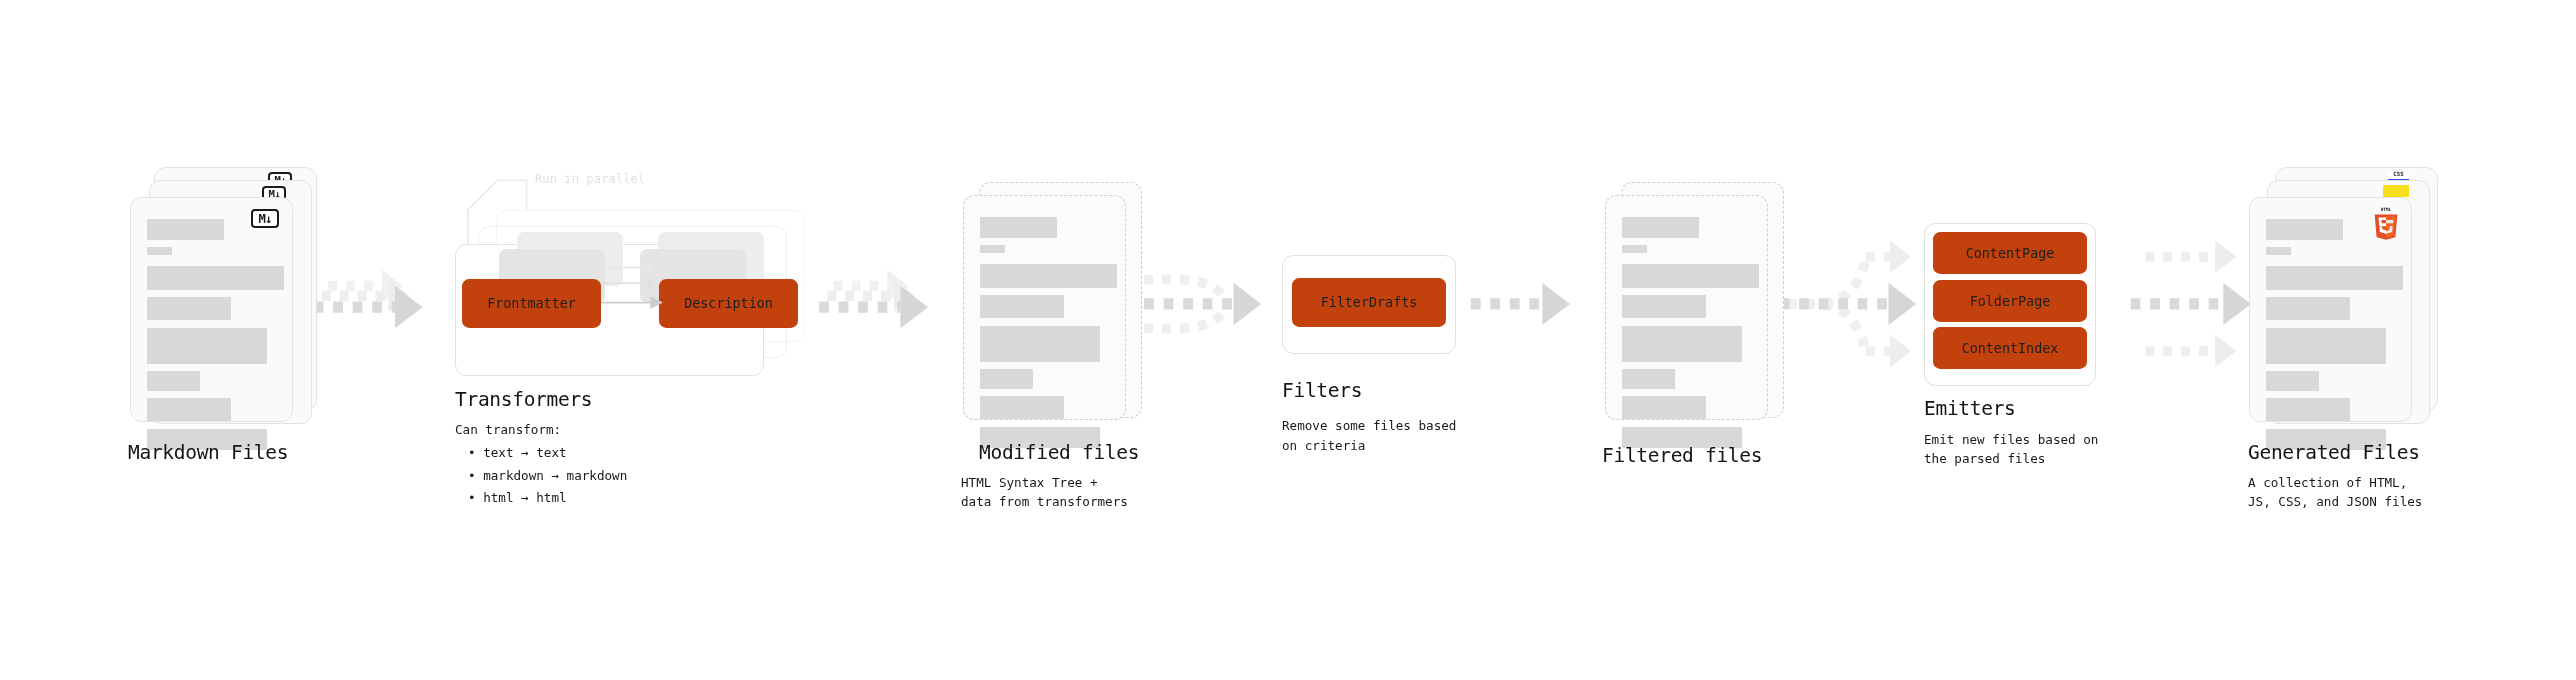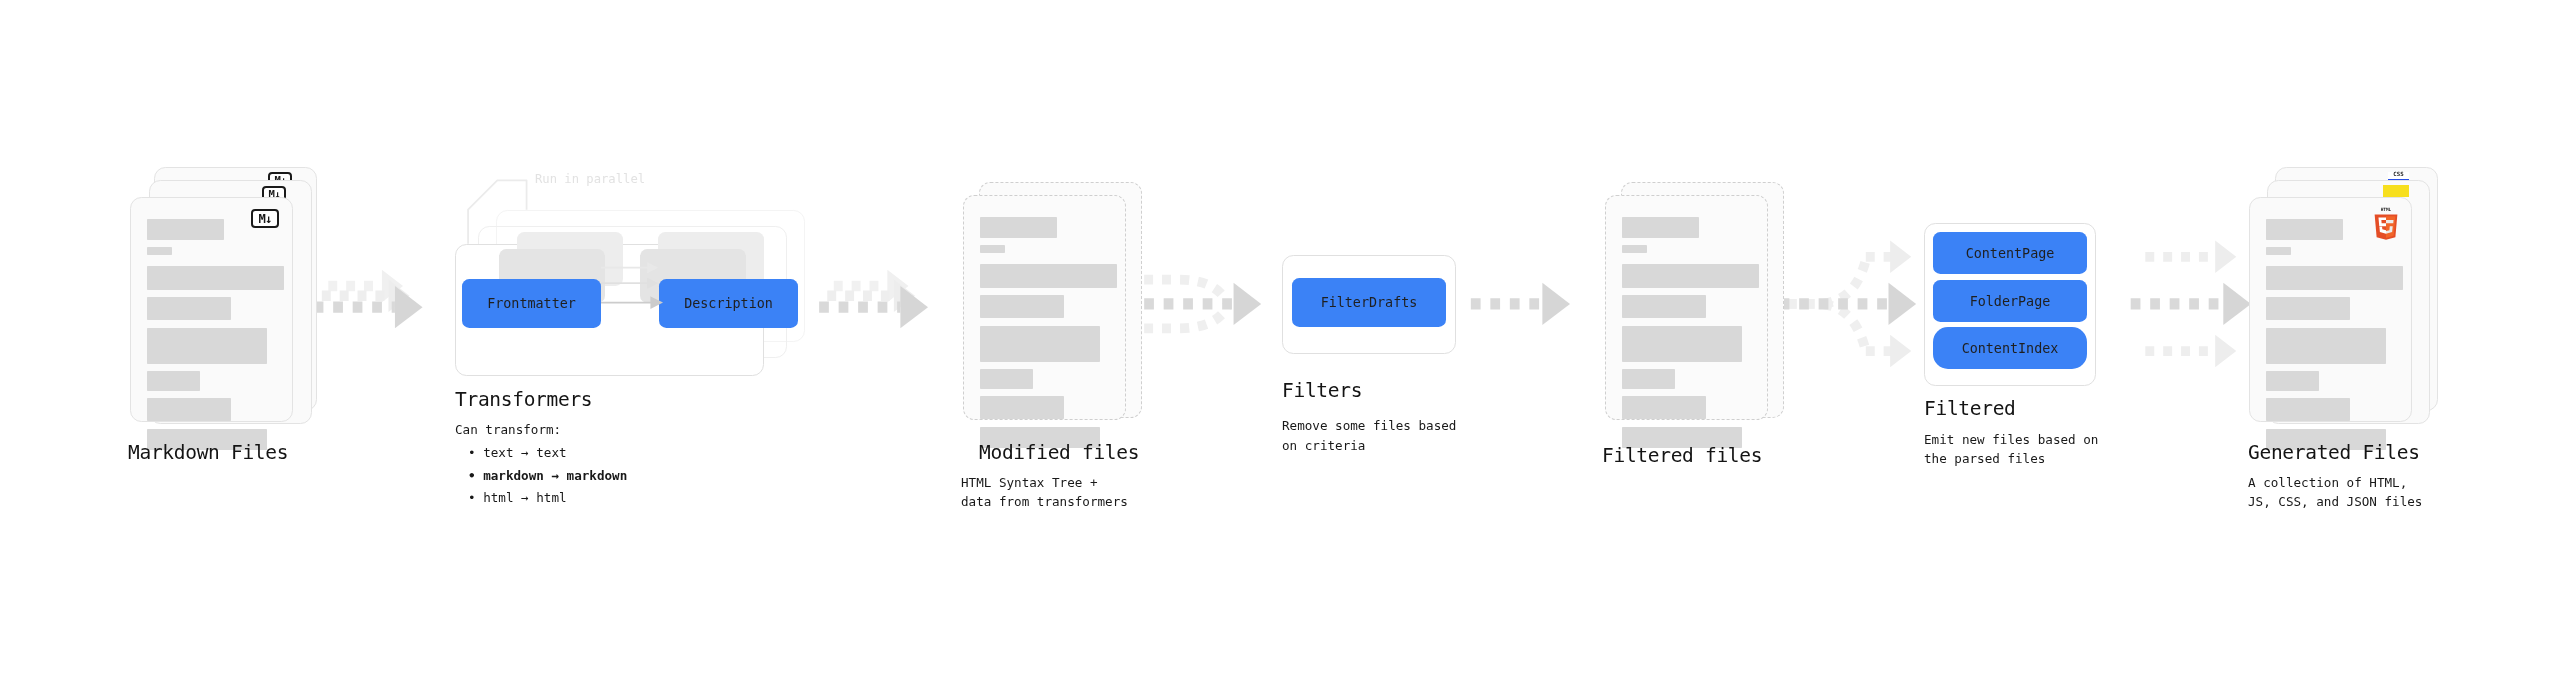--- a/index.html
+++ b/index.html
@@ -76,21 +76,21 @@
     background: #ffffff;
     border: 1.3px solid #e0e0e0;
     border-radius: 11.4px;
   }
   .group-box.ghost2 { border-color: #efefef; background: transparent; }
   .group-box.ghost3 { border-color: #f4f4f4; background: transparent; }
 
   
   .chip {
     position: absolute;
-    background: #3b82f6;
+    background: #c2410c;
     border-radius: 7.3px;
     display: flex; align-items: center; justify-content: center;
     font-size: 13.4px;
     color: #1f1f1f;
     letter-spacing: 0px;
     white-space: nowrap;
   }
   .chip.ghost2 { background: #e4e4e4; color: transparent; }
   .chip.ghost3 { background: #ededed; color: transparent; }
 
@@ -248,21 +248,21 @@
         <line x1="0" y1="50" x2="62" y2="50"></line>
           <path d="M62,44 L74,50 L62,56 Z"></path>
       </g>
     </svg>
 
     <div class="parallel-lbl" style="left:535px; top:172px;">Run in parallel</div>
   </div>
   <div class="title-lbl" style="left:455px; top:388px;">Transformers</div>
   <div class="sub-lbl" style="left:455px; top:420px;">Can transform:</div>
   <div class="sub-lbl" style="left:468px; top:443px;">• text → text</div>
-  <div class="sub-lbl" style="left:468px; top:466px;font-weight:bold;">• markdown → markdown</div>
+  <div class="sub-lbl" style="left:468px; top:466px;">• markdown → markdown</div>
   <div class="sub-lbl" style="left:468px; top:488px;">• html → html</div>
 
   <div class="doc-stack">
     <div class="doc-card dashed abs" style="left:979px; top:182px; width:163px; height:236px;"></div>
     <div class="doc-card dashed abs" style="left:963px; top:195px; width:163px; height:225px;">
       <div class="doc-body" id="mod-bars">
           <div class="bar" style="width: 77px; height: 21px;"></div>
           <div class="bar" style="width: 24.4px; height: 7.3px; margin-bottom: 11.4px;"></div>
           <div class="bar" style="width: 137px; height: 23.6px;"></div>
           <div class="bar" style="width: 84px; height: 23.6px;"></div>
@@ -299,23 +299,23 @@
           <div class="bar" style="width: 120px; height: 21px;"></div>
         </div>
     </div>
   </div>
   <div class="title-lbl" style="left:1602px; top:444px;">Filtered files</div>
 
   <div>
     <div class="group-box" style="left:1924px; top:223px; width:172px; height:163px;"></div>
     <div class="chip" style="left:1933px; top:232px; width:154px; height:42px;">ContentPage</div>
     <div class="chip" style="left:1933px; top:280px; width:154px; height:42px;">FolderPage</div>
-    <div class="chip" style="left:1933px; top:327px; width:154px; height:42px;border-radius:15px;">ContentIndex</div>
-  </div>
-  <div class="title-lbl" style="left:1924px; top:397px;">Filtered</div>
+    <div class="chip" style="left:1933px; top:327px; width:154px; height:42px;">ContentIndex</div>
+  </div>
+  <div class="title-lbl" style="left:1924px; top:397px;">Emitters</div>
   <div class="sub-lbl" style="left:1924px; top:430px;text-align:center;">Emit new files based on</div>
   <div class="sub-lbl" style="left:1924px; top:449px;">the parsed files</div>
 
   <div class="doc-stack">
     <div class="doc-card abs" style="left:2275px; top:167px; width:163px; height:244px;"></div>
     <div class="css-badge" style="left:2388px; top:172px;">
       <span>CSS</span>
     </div>
 
     <div class="doc-card abs" style="left:2267px; top:180px; width:163px; height:244px;"></div>

